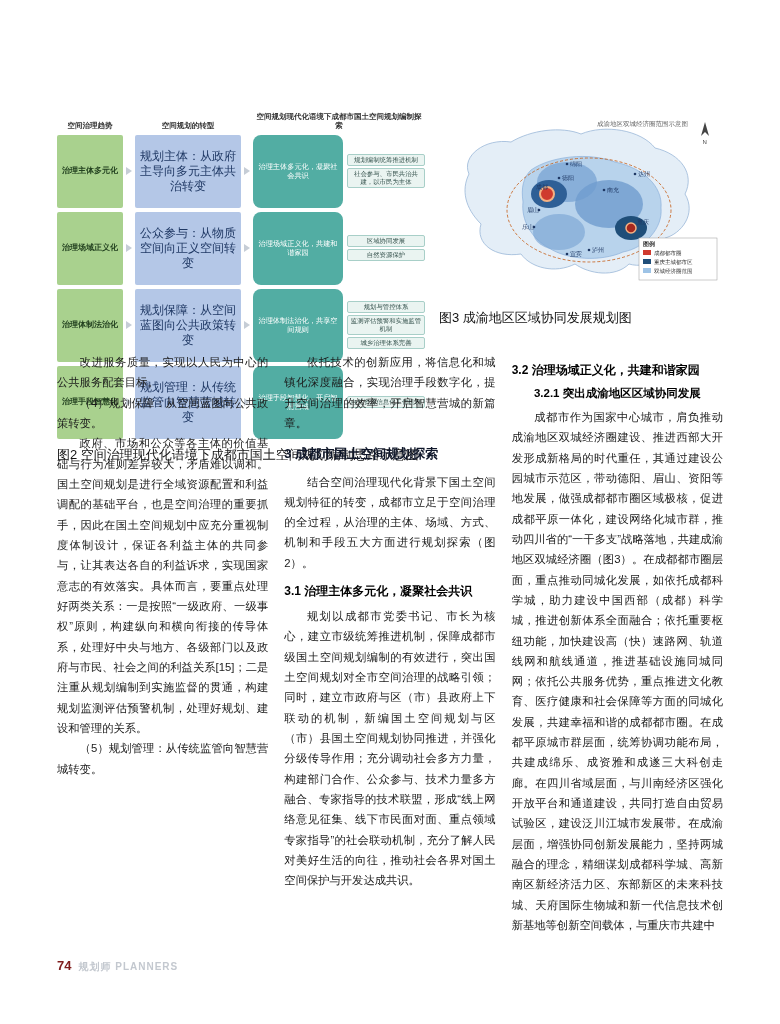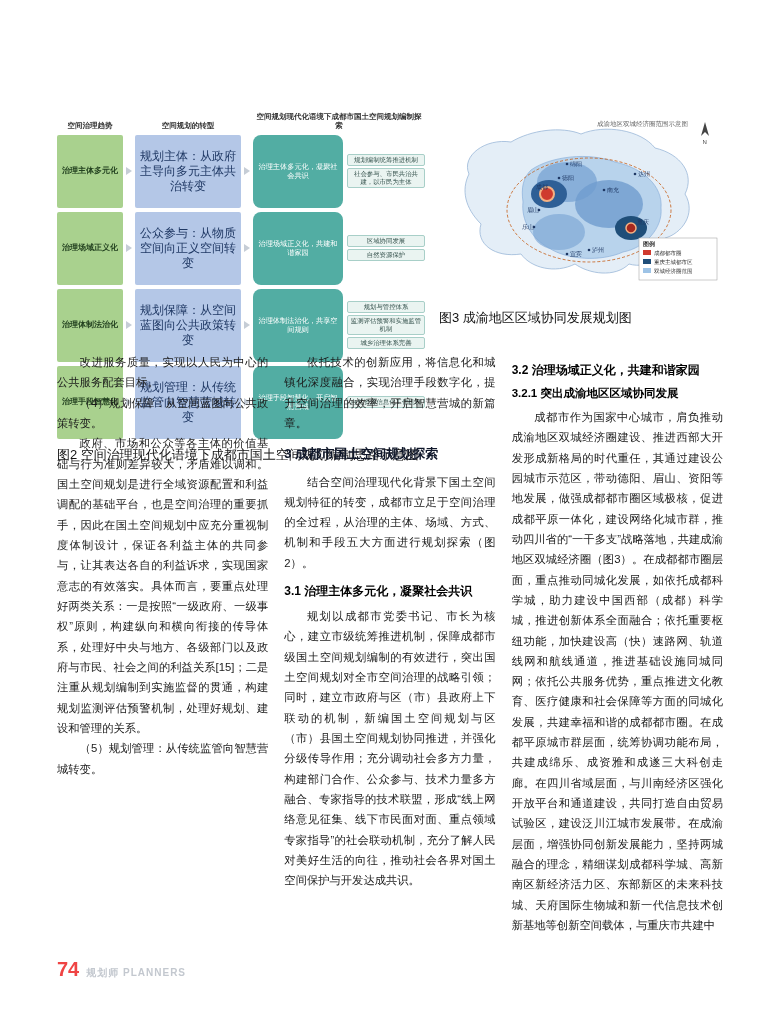--- a/index.html
+++ b/index.html
@@ -35,25 +35,25 @@
   .mtitle{font-size:6.5px;fill:#666666;}
   .legend-label{font-size:5.5px;fill:#333333;}
   .legend-title{font-size:6px;fill:#333333;font-weight:bold;}
 
   
   .columns{position:absolute;top:352px;left:57px;width:666px;display:flex;gap:16px;}
   .col{flex:1;min-width:0;}
   .col p{font-size:11.3px;line-height:1.8;text-align:justify;margin:0;text-indent:2em;color:#1a1a1a;}
   .h-section{font-size:13px;font-weight:700;color:#0f172a;margin:12px 0 8px;line-height:1.4;}
   .h-sub{font-size:12px;font-weight:700;color:#000;margin:10px 0 6px;line-height:1.4;}
-  .h-subsub{font-size:11.5px;font-weight:700;color:#000;margin:2px 0 6px;line-height:1.4;}
+  .h-subsub{font-size:11.5px;font-weight:700;color:#000;margin:2px 0 6px;line-height:1.4;text-align:center;}
 
   
   .footer{position:absolute;left:57px;top:958px;display:flex;align-items:baseline;gap:7px;}
-  .pagenum{font-size:20px;font-weight:700;color:#ef4444;}
+  .pagenum{font-size:13px;font-weight:700;color:#7f1d1d;}
   .journal{font-size:10px;color:#c3c8cf;letter-spacing:1px;font-weight:700;}
 </style>
 </head>
 <body>
 
 <div class="page">
 
   <div class="figures">
 
     <div class="fig fig2">

